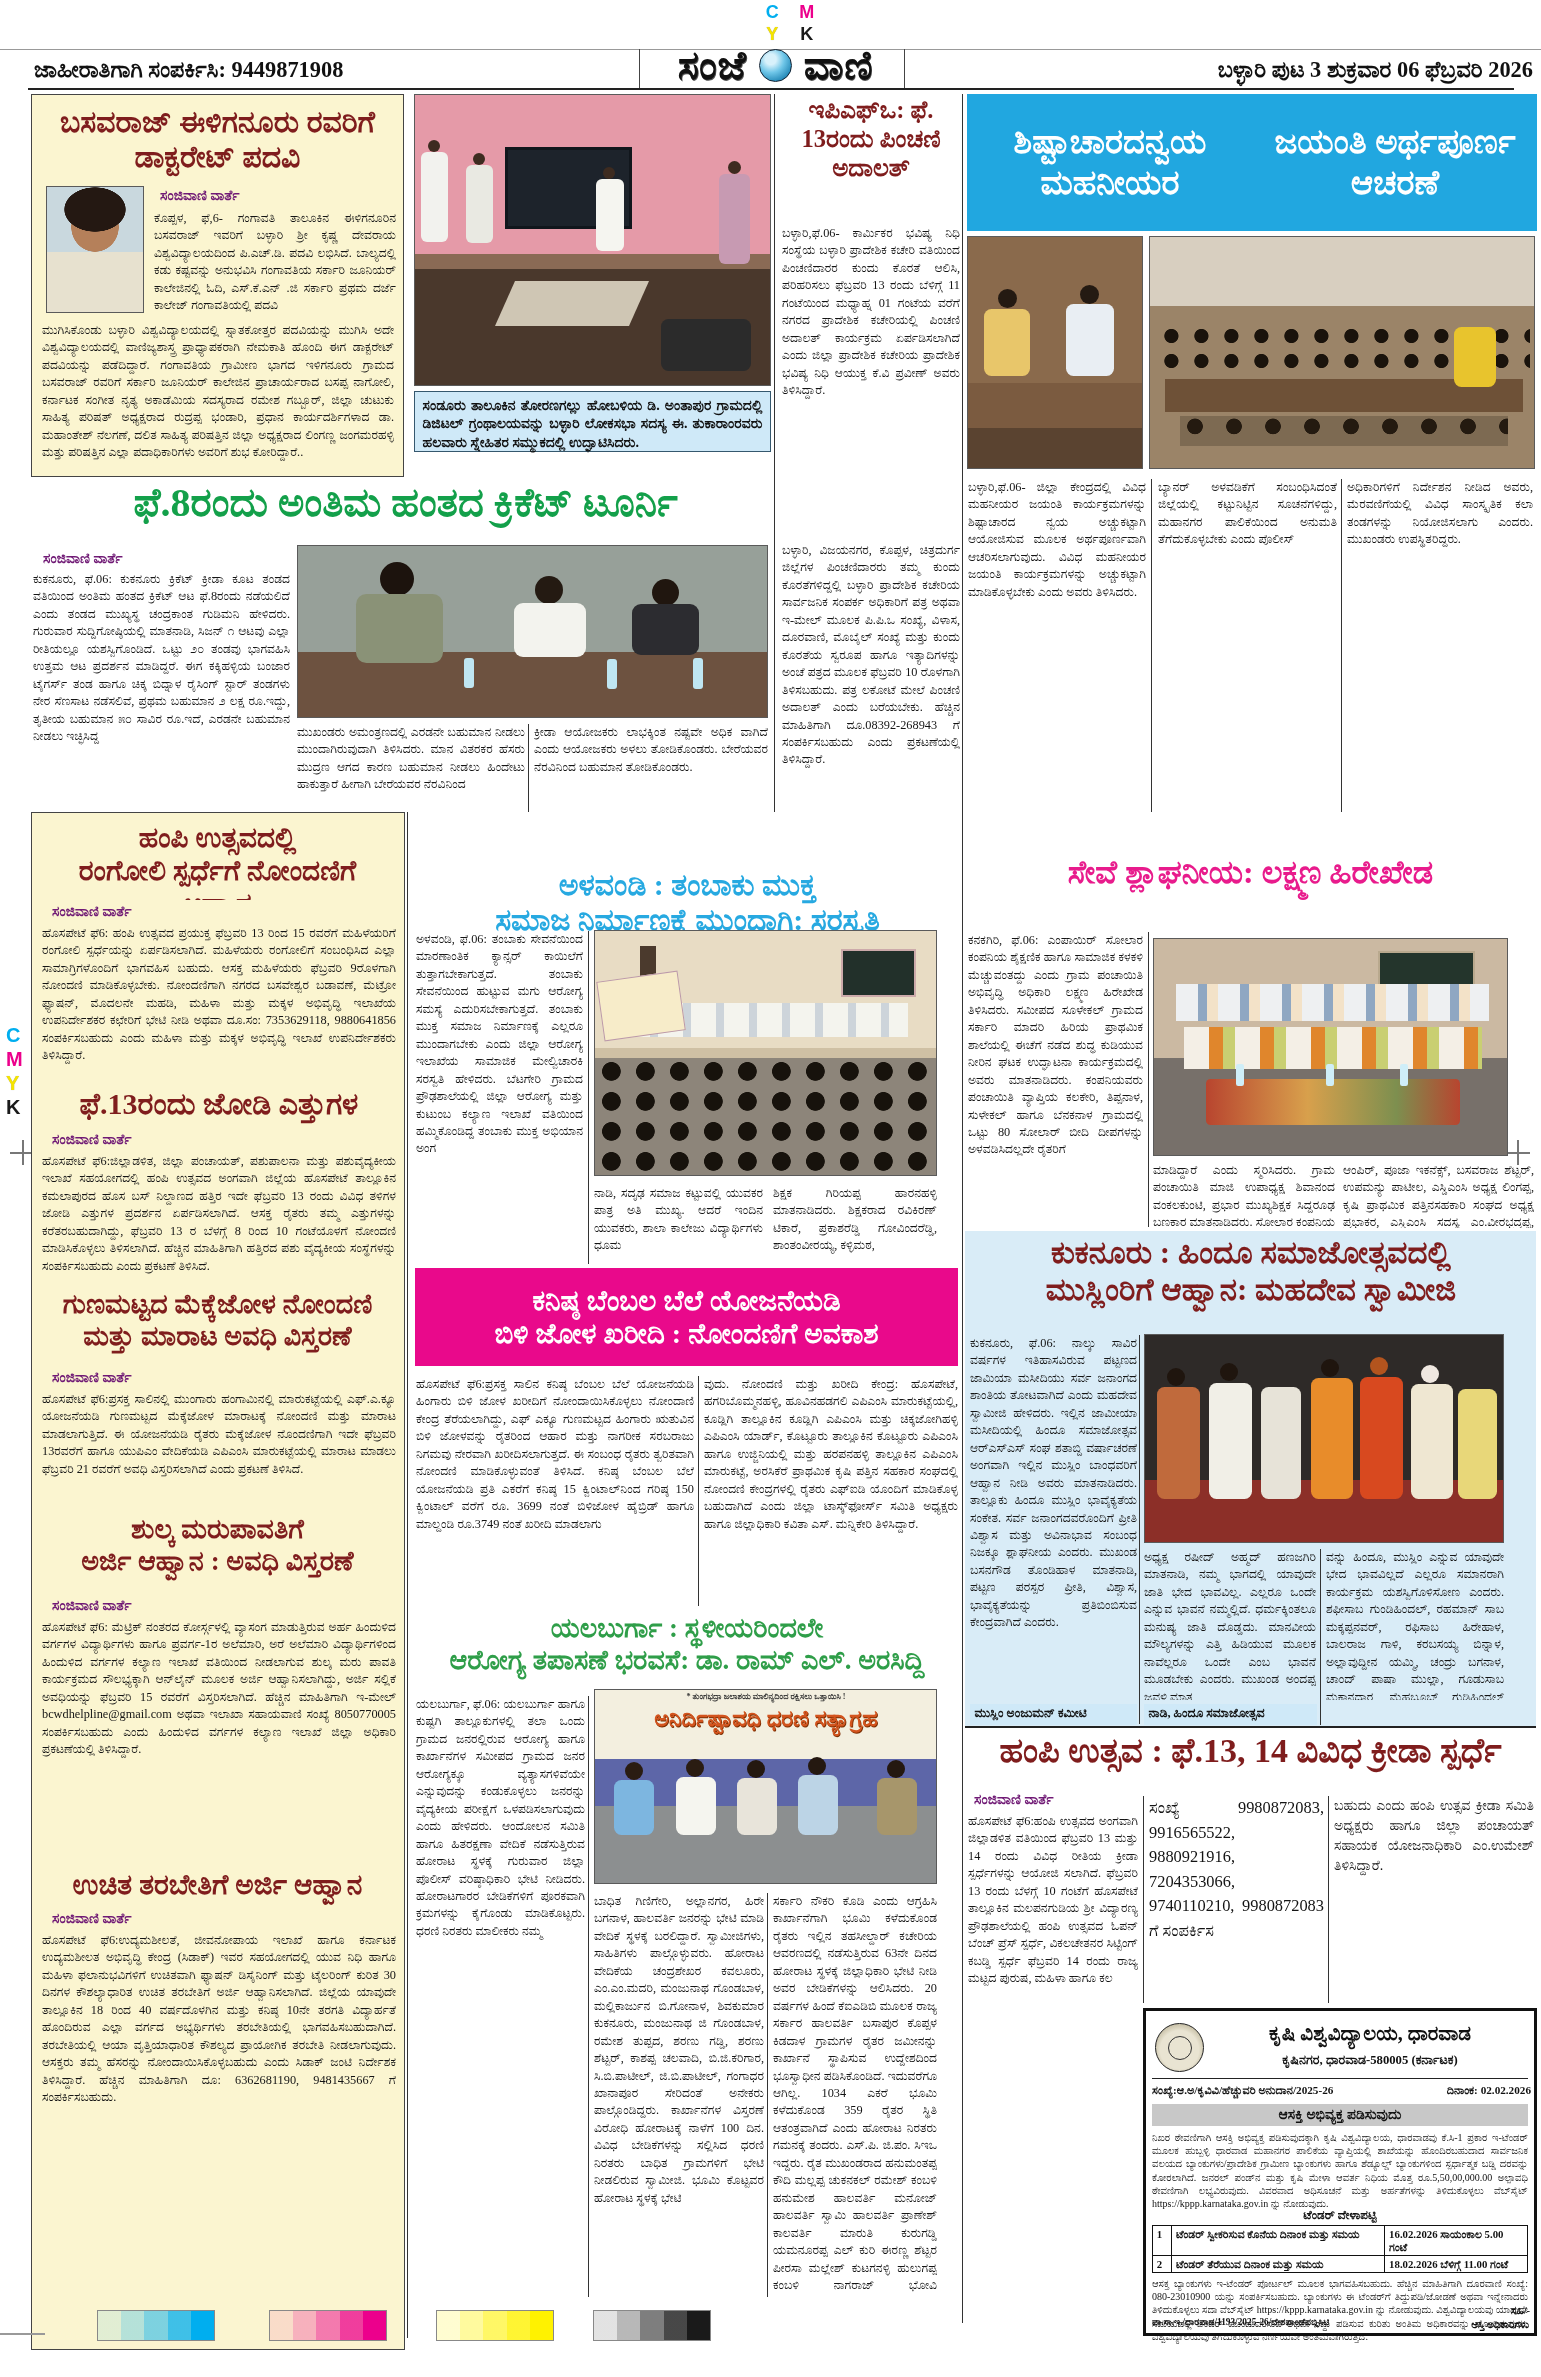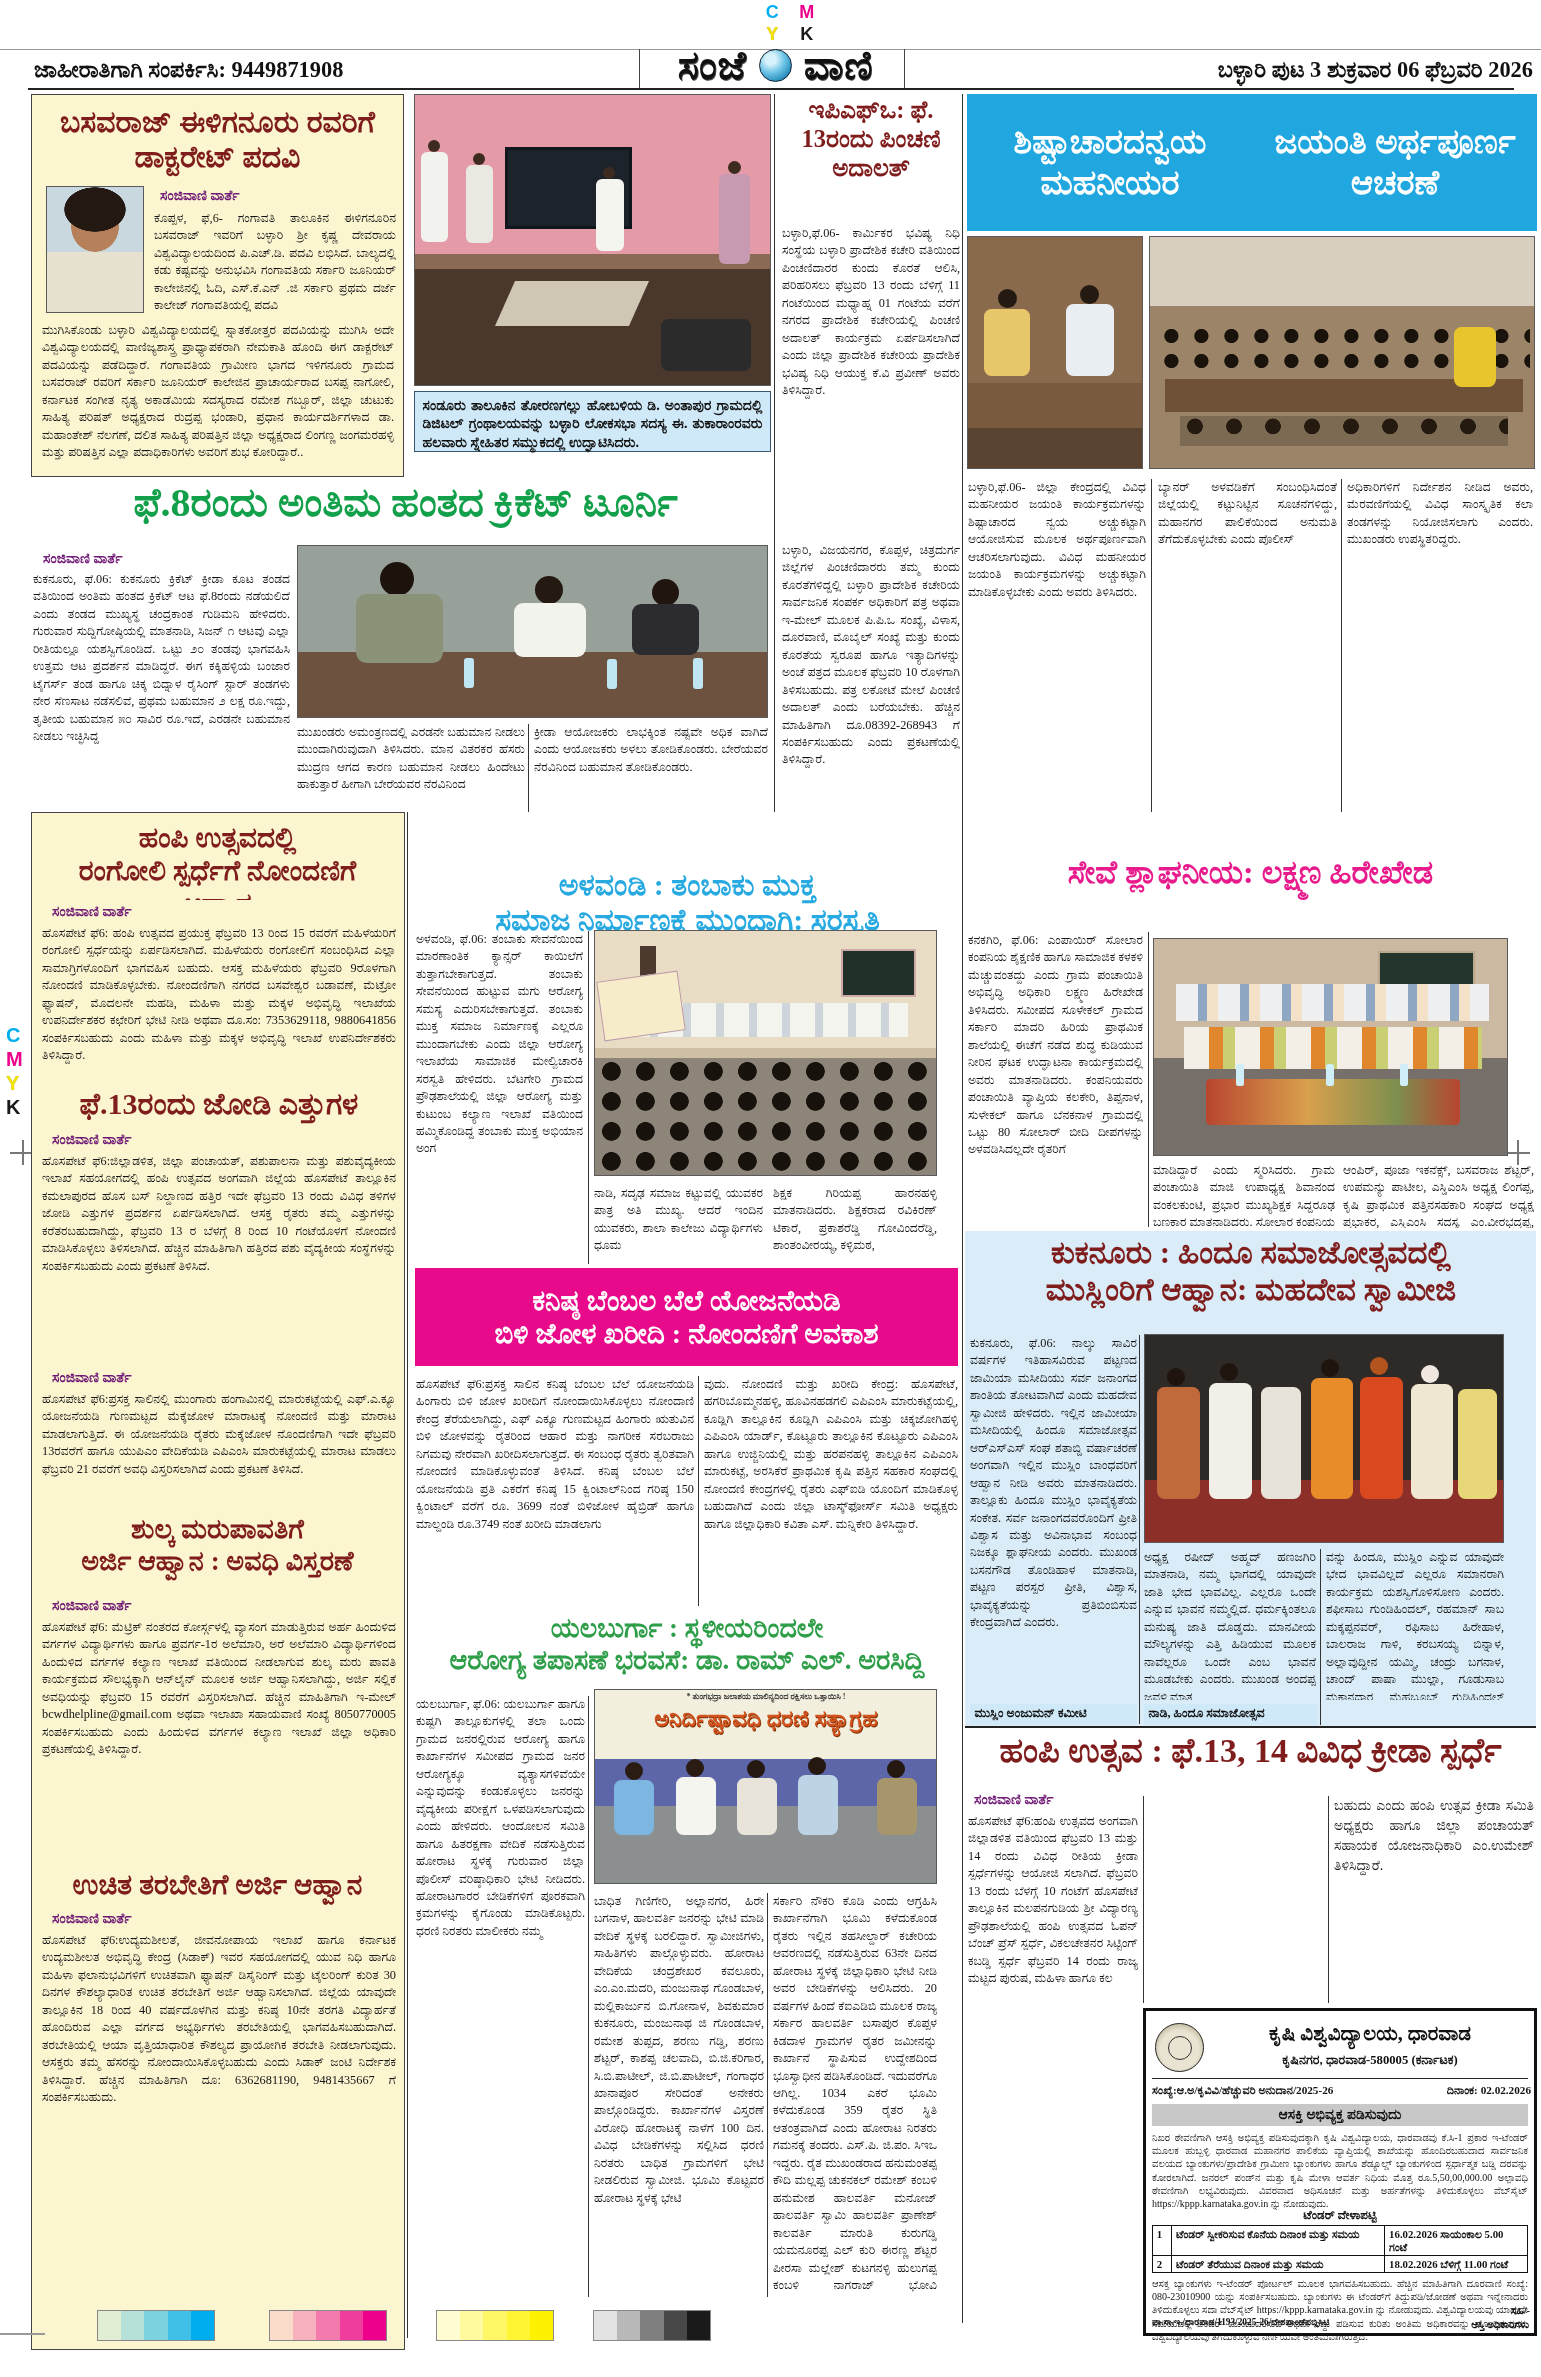--- a/index.html
+++ b/index.html
@@ -153,20 +153,21 @@
 
   <div class="yellow-box" style="left:31px;top:812px;width:374px;height:1538px"></div>
   <div class="abs head head-black" style="left:43px;top:821px;width:349px;height:79px;font-size:28px"><span>ಹಂಪಿ ಉತ್ಸವದಲ್ಲಿ</span><br><span>ರಂಗೋಲಿ ಸ್ಪರ್ಧೆಗೆ ನೋಂದಣಿಗೆ ಆಹ್ವಾನ</span></div>
   <div class="abs byline" style="left:52px;top:904px;width:164px">ಸಂಜಿವಾಣಿ ವಾರ್ತೆ</div>
   <div class="abs body-txt" style="left:42px;top:925px;width:354px;height:155px">ಹೊಸಪೇಟೆ ಫೆ6: ಹಂಪಿ ಉತ್ಸವದ ಪ್ರಯುಕ್ತ ಫೆಬ್ರವರಿ 13 ರಿಂದ 15 ರವರೆಗೆ ಮಹಿಳೆಯರಿಗೆ ರಂಗೋಲಿ ಸ್ಪರ್ಧೆಯನ್ನು ಏರ್ಪಡಿಸಲಾಗಿದೆ. ಮಹಿಳೆಯರು ರಂಗೋಲಿಗೆ ಸಂಬಂಧಿಸಿದ ಎಲ್ಲಾ ಸಾಮಾಗ್ರಿಗಳೊಂದಿಗೆ ಭಾಗವಹಿಸ ಬಹುದು. ಆಸಕ್ತ ಮಹಿಳೆಯರು ಫೆಬ್ರವರಿ 9ರೊಳಗಾಗಿ ನೋಂದಣಿ ಮಾಡಿಕೊಳ್ಳಬೇಕು. ನೋಂದಣಿಗಾಗಿ ನಗರದ ಬಸವೇಶ್ವರ ಬಡಾವಣೆ, ಮೆಟ್ರೋ ಫ್ಯಾಷನ್, ಮೊದಲನೇ ಮಹಡಿ, ಮಹಿಳಾ ಮತ್ತು ಮಕ್ಕಳ ಅಭಿವೃದ್ಧಿ ಇಲಾಖೆಯ ಉಪನಿರ್ದೇಶಕರ ಕಛೇರಿಗೆ ಭೇಟಿ ನೀಡಿ ಅಥವಾ ದೂ.ಸಂ: 7353629118, 9880641856 ಸಂಪರ್ಕಿಸಬಹುದು ಎಂದು ಮಹಿಳಾ ಮತ್ತು ಮಕ್ಕಳ ಅಭಿವೃದ್ಧಿ ಇಲಾಖೆ ಉಪನಿರ್ದೇಶಕರು ತಿಳಿಸಿದ್ದಾರೆ.</div>
 
   <div class="abs head head-black" style="left:42px;top:1086px;width:354px;height:40px;font-size:30px">ಫೆ.13ರಂದು ಜೋಡಿ ಎತ್ತುಗಳ ಪ್ರದರ್ಶನ</div>
   <div class="abs byline" style="left:52px;top:1132px;width:164px">ಸಂಜಿವಾಣಿ ವಾರ್ತೆ</div>
   <div class="abs body-txt" style="left:42px;top:1153px;width:354px;height:125px">ಹೊಸಪೇಟೆ ಫೆ6:ಜಿಲ್ಲಾಡಳಿತ, ಜಿಲ್ಲಾ ಪಂಚಾಯತ್, ಪಶುಪಾಲನಾ ಮತ್ತು ಪಶುವೈದ್ಯಕೀಯ ಇಲಾಖೆ ಸಹಯೋಗದಲ್ಲಿ ಹಂಪಿ ಉತ್ಸವದ ಅಂಗವಾಗಿ ಜಿಲ್ಲೆಯ ಹೊಸಪೇಟೆ ತಾಲ್ಲೂಕಿನ ಕಮಲಾಪುರದ ಹೊಸ ಬಸ್ ನಿಲ್ದಾಣದ ಹತ್ತಿರ ಇದೇ ಫೆಬ್ರವರಿ 13 ರಂದು ವಿವಿಧ ತಳಿಗಳ ಜೋಡಿ ಎತ್ತುಗಳ ಪ್ರದರ್ಶನ ಏರ್ಪಡಿಸಲಾಗಿದೆ. ಆಸಕ್ತ ರೈತರು ತಮ್ಮ ಎತ್ತುಗಳನ್ನು ಕರೆತರಬಹುದಾಗಿದ್ದು, ಫೆಬ್ರವರಿ 13 ರ ಬೆಳಗ್ಗೆ 8 ರಿಂದ 10 ಗಂಟೆಯೊಳಗೆ ನೋಂದಣಿ ಮಾಡಿಸಿಕೊಳ್ಳಲು ತಿಳಿಸಲಾಗಿದೆ. ಹೆಚ್ಚಿನ ಮಾಹಿತಿಗಾಗಿ ಹತ್ತಿರದ ಪಶು ವೈದ್ಯಕೀಯ ಸಂಸ್ಥೆಗಳನ್ನು ಸಂಪರ್ಕಿಸಬಹುದು ಎಂದು ಪ್ರಕಟಣೆ ತಿಳಿಸಿದೆ.</div>
 
+  <div class="abs head head-black" style="left:43px;top:1289px;width:349px;height:75px;font-size:27px"><span>ಗುಣಮಟ್ಟದ ಮೆಕ್ಕೆಜೋಳ ನೋಂದಣಿ</span><br><span>ಮತ್ತು ಮಾರಾಟ ಅವಧಿ ವಿಸ್ತರಣೆ</span></div>
   <div class="abs byline" style="left:52px;top:1370px;width:164px">ಸಂಜಿವಾಣಿ ವಾರ್ತೆ</div>
   <div class="abs body-txt" style="left:42px;top:1391px;width:354px;height:116px">ಹೊಸಪೇಟೆ ಫೆ6:ಪ್ರಸಕ್ತ ಸಾಲಿನಲ್ಲಿ ಮುಂಗಾರು ಹಂಗಾಮಿನಲ್ಲಿ ಮಾರುಕಟ್ಟೆಯಲ್ಲಿ ಎಫ್.ಎ.ಕ್ಯೂ ಯೋಜನೆಯಡಿ ಗುಣಮಟ್ಟದ ಮೆಕ್ಕೆಜೋಳ ಮಾರಾಟಕ್ಕೆ ನೋಂದಣಿ ಮತ್ತು ಮಾರಾಟ ಮಾಡಲಾಗುತ್ತಿದೆ. ಈ ಯೋಜನೆಯಡಿ ರೈತರು ಮೆಕ್ಕೆಜೋಳ ನೊಂದಣಿಗಾಗಿ ಇದೇ ಫೆಬ್ರವರಿ 13ರವರೆಗೆ ಹಾಗೂ ಯುಪಿಎಂ ವೇದಿಕೆಯಡಿ ಎಪಿಎಂಸಿ ಮಾರುಕಟ್ಟೆಯಲ್ಲಿ ಮಾರಾಟ ಮಾಡಲು ಫೆಬ್ರವರಿ 21 ರವರೆಗೆ ಅವಧಿ ವಿಸ್ತರಿಸಲಾಗಿದೆ ಎಂದು ಪ್ರಕಟಣೆ ತಿಳಿಸಿದೆ.</div>
 
   <div class="abs head head-black" style="left:43px;top:1514px;width:349px;height:78px;font-size:27px"><span>ಶುಲ್ಕ ಮರುಪಾವತಿಗೆ</span><br><span>ಅರ್ಜಿ ಆಹ್ವಾನ : ಅವಧಿ ವಿಸ್ತರಣೆ</span></div>
   <div class="abs byline" style="left:52px;top:1598px;width:164px">ಸಂಜಿವಾಣಿ ವಾರ್ತೆ</div>
   <div class="abs body-txt" style="left:42px;top:1619px;width:354px;height:243px">ಹೊಸಪೇಟೆ ಫೆ6: ಮೆಟ್ರಿಕ್ ನಂತರದ ಕೋರ್ಸ್ಗಳಲ್ಲಿ ವ್ಯಾಸಂಗ ಮಾಡುತ್ತಿರುವ ಅರ್ಹ ಹಿಂದುಳಿದ ವರ್ಗಗಳ ವಿದ್ಯಾರ್ಥಿಗಳು ಹಾಗೂ ಪ್ರವರ್ಗ-1ರ ಅಲೆಮಾರಿ, ಅರೆ ಅಲೆಮಾರಿ ವಿದ್ಯಾರ್ಥಿಗಳಿಂದ ಹಿಂದುಳಿದ ವರ್ಗಗಳ ಕಲ್ಯಾಣ ಇಲಾಖೆ ವತಿಯಿಂದ ನೀಡಲಾಗುವ ಶುಲ್ಕ ಮರು ಪಾವತಿ ಕಾರ್ಯಕ್ರಮದ ಸೌಲಭ್ಯಕ್ಕಾಗಿ ಆನ್‌ಲೈನ್ ಮೂಲಕ ಅರ್ಜಿ ಆಹ್ವಾನಿಸಲಾಗಿದ್ದು, ಅರ್ಜಿ ಸಲ್ಲಿಕೆ ಅವಧಿಯನ್ನು ಫೆಬ್ರವರಿ 15 ರವರೆಗೆ ವಿಸ್ತರಿಸಲಾಗಿದೆ.  ಹೆಚ್ಚಿನ ಮಾಹಿತಿಗಾಗಿ ಇ-ಮೇಲ್ bcwdhelpline@gmail.com ಅಥವಾ ಇಲಾಖಾ ಸಹಾಯವಾಣಿ ಸಂಖ್ಯೆ 8050770005 ಸಂಪರ್ಕಿಸಬಹುದು ಎಂದು ಹಿಂದುಳಿದ ವರ್ಗಗಳ ಕಲ್ಯಾಣ ಇಲಾಖೆ ಜಿಲ್ಲಾ ಅಧಿಕಾರಿ ಪ್ರಕಟಣೆಯಲ್ಲಿ ತಿಳಿಸಿದ್ದಾರೆ.</div>
 
   <div class="abs head head-black" style="left:43px;top:1868px;width:349px;height:39px;font-size:28px">ಉಚಿತ ತರಬೇತಿಗೆ ಅರ್ಜಿ ಆಹ್ವಾನ</div>
   <div class="abs byline" style="left:52px;top:1911px;width:164px">ಸಂಜಿವಾಣಿ ವಾರ್ತೆ</div>
   <div class="abs body-txt" style="left:42px;top:1932px;width:354px;height:403px">ಹೊಸಪೇಟೆ ಫೆ6:ಉದ್ಯಮಶೀಲತೆ, ಜೀವನೋಪಾಯ ಇಲಾಖೆ ಹಾಗೂ ಕರ್ನಾಟಕ ಉದ್ಯಮಶೀಲತ ಅಭಿವೃದ್ಧಿ ಕೇಂದ್ರ (ಸಿಡಾಕ್) ಇವರ ಸಹಯೋಗದಲ್ಲಿ ಯುವ ನಿಧಿ ಹಾಗೂ ಮಹಿಳಾ ಫಲಾನುಭವಿಗಳಿಗೆ ಉಚಿತವಾಗಿ ಫ್ಯಾಷನ್ ಡಿಸೈನಿಂಗ್ ಮತ್ತು ಟೈಲರಿಂಗ್ ಕುರಿತ 30 ದಿನಗಳ ಕೌಶಲ್ಯಾಧಾರಿತ ಉಚಿತ ತರಬೇತಿಗೆ ಅರ್ಜಿ ಆಹ್ವಾನಿಸಲಾಗಿದೆ.  ಜಿಲ್ಲೆಯ ಯಾವುದೇ ತಾಲ್ಲೂಕಿನ 18 ರಿಂದ 40 ವರ್ಷದೊಳಗಿನ ಮತ್ತು ಕನಿಷ್ಠ 10ನೇ ತರಗತಿ ವಿದ್ಯಾರ್ಹತೆ ಹೊಂದಿರುವ ಎಲ್ಲಾ ವರ್ಗದ ಅಭ್ಯರ್ಥಿಗಳು ತರಬೇತಿಯಲ್ಲಿ ಭಾಗವಹಿಸಬಹುದಾಗಿದೆ.  ತರಬೇತಿಯಲ್ಲಿ ಆಯಾ ವೃತ್ತಿಯಾಧಾರಿತ ಕೌಶಲ್ಯದ ಪ್ರಾಯೋಗಿಕ ತರಬೇತಿ ನೀಡಲಾಗುವುದು. ಆಸಕ್ತರು ತಮ್ಮ ಹೆಸರನ್ನು ನೋಂದಾಯಿಸಿಕೊಳ್ಳಬಹುದು ಎಂದು ಸಿಡಾಕ್ ಜಂಟಿ ನಿರ್ದೇಶಕ ತಿಳಿಸಿದ್ದಾರೆ. ಹೆಚ್ಚಿನ ಮಾಹಿತಿಗಾಗಿ ದೂ: 6362681190, 9481435667 ಗೆ ಸಂಪರ್ಕಿಸಬಹುದು.</div>
@@ -279,20 +280,21 @@
   <div class="vrule" style="left:1320px;top:1549px;height:176px"></div>
   <div class="abs body-txt" style="left:1326px;top:1549px;width:178px;height:151px">ವನ್ನು ಹಿಂದೂ, ಮುಸ್ಲಿಂ ಎನ್ನುವ ಯಾವುದೇ ಭೇದ ಭಾವವಿಲ್ಲದೆ ಎಲ್ಲರೂ ಸಮಾನರಾಗಿ ಕಾರ್ಯಕ್ರಮ ಯಶಸ್ವಿಗೊಳಿಸೋಣ ಎಂದರು.  ಶಫೀಸಾಬ ಗುಂಡಿಹಿಂದಲ್, ರಹಮಾನ್ ಸಾಬ ಮಕ್ಕಪ್ಪನವರ್, ರಫಿಸಾಬ ಹಿರೇಹಾಳ, ಬಾಲರಾಜ ಗಾಳಿ, ಕರಬಸಯ್ಯ ಬಿನ್ನಾಳ, ಅಲ್ಲಾವುದ್ದೀನ ಯಮ್ಮಿ, ಚಂದ್ರು ಬಗನಾಳ, ಚಾಂದ್ ಪಾಷಾ ಮುಲ್ಲಾ, ಗೂಡುಸಾಬ ಮಕಾನದಾರ, ಮೆಹಬೂಬ್ ಗುಡಿಹಿಂದಲ್ ಇದ್ದರು.</div>
   <div class="strip-cell" style="left:970px;top:1704px;width:167px;height:21px">ಮುಸ್ಲಿಂ ಅಂಜುಮನ್ ಕಮೀಟಿ</div>
   <div class="strip-cell" style="left:1144px;top:1704px;width:173px;height:21px">ನಾಡಿ, ಹಿಂದೂ ಸಮಾಜೋತ್ಸವ</div>
 
   <div class="hrule" style="left:965px;top:1726px;width:571px"></div>
   <div class="abs head head-black" style="left:968px;top:1731px;width:565px;height:57px;font-size:34px">ಹಂಪಿ ಉತ್ಸವ : ಫೆ.13, 14 ವಿವಿಧ ಕ್ರೀಡಾ ಸ್ಪರ್ಧೆ</div>
   <div class="abs byline" style="left:974px;top:1792px;width:164px">ಸಂಜಿವಾಣಿ ವಾರ್ತೆ</div>
   <div class="abs body-txt" style="left:968px;top:1813px;width:170px;height:458px">ಹೊಸಪೇಟೆ ಫೆ6:ಹಂಪಿ ಉತ್ಸವದ ಅಂಗವಾಗಿ ಜಿಲ್ಲಾಡಳಿತ ವತಿಯಿಂದ ಫೆಬ್ರವರಿ 13 ಮತ್ತು 14 ರಂದು ವಿವಿಧ ರೀತಿಯ ಕ್ರೀಡಾ ಸ್ಪರ್ಧೆಗಳನ್ನು ಆಯೋಜಿ ಸಲಾಗಿದೆ.  ಫೆಬ್ರವರಿ 13 ರಂದು ಬೆಳಗ್ಗೆ 10 ಗಂಟೆಗೆ ಹೊಸಪೇಟೆ ತಾಲ್ಲೂಕಿನ ಮಲಪನಗುಡಿಯ ಶ್ರೀ ವಿದ್ಯಾರಣ್ಯ ಪ್ರೌಢಶಾಲೆಯಲ್ಲಿ ಹಂಪಿ ಉತ್ಸವದ ಓಪನ್ ಬೆಂಚ್ ಪ್ರೆಸ್ ಸ್ಪರ್ಧೆ, ವಿಕಲಚೇತನರ ಸಿಟ್ಟಿಂಗ್ ಕಬಡ್ಡಿ ಸ್ಪರ್ಧೆ ಫೆಬ್ರವರಿ 14 ರಂದು ರಾಜ್ಯ ಮಟ್ಟದ ಪುರುಷ, ಮಹಿಳಾ ಹಾಗೂ ಕಲ</div>
   <div class="vrule" style="left:1143px;top:1796px;height:207px"></div>
+  <div class="abs body-txt" style="left:1149px;top:1796px;width:175px;height:207px;font-size:16.4px;line-height:1.5">ಸಂಖ್ಯೆ 9980872083, 9916565522, 9880921916, 7204353066, 9740110210, 9980872083 ಗೆ ಸಂಪರ್ಕಿಸ</div>
   <div class="vrule" style="left:1328px;top:1796px;height:207px"></div>
   <div class="abs body-txt" style="left:1334px;top:1796px;width:200px;height:207px;font-size:14px">ಬಹುದು ಎಂದು ಹಂಪಿ ಉತ್ಸವ ಕ್ರೀಡಾ ಸಮಿತಿ ಅಧ್ಯಕ್ಷರು ಹಾಗೂ ಜಿಲ್ಲಾ ಪಂಚಾಯತ್ ಸಹಾಯಕ ಯೋಜನಾಧಿಕಾರಿ ಎಂ.ಉಮೇಶ್ ತಿಳಿಸಿದ್ದಾರೆ.</div>
 
   <div class="ad-box" style="left:1143px;top:2008px;width:394px;height:328px"></div>
   <div class="ad-logo" style="left:1155px;top:2023px"></div>
   <div class="abs ad-org" style="left:1211px;top:2022px;width:318px">ಕೃಷಿ ವಿಶ್ವವಿದ್ಯಾಲಯ, ಧಾರವಾಡ</div>
   <div class="abs ad-addr" style="left:1211px;top:2053px;width:318px">ಕೃಷಿನಗರ, ಧಾರವಾಡ-580005 (ಕರ್ನಾಟಕ)</div>
   <div class="hrule" style="left:1152px;top:2078px;width:376px;height:1.1px"></div>
   <div class="abs ad-ref" style="left:1152px;top:2084px;width:266px">ಸಂಖ್ಯೆ:ಆ.ಅ/ಕೃವಿವಿ/ಹೆಚ್ಚುವರಿ ಅನುದಾನ/2025-26</div>
   <div class="abs ad-ref" style="left:1419px;top:2084px;width:112px;text-align:right">ದಿನಾಂಕ: 02.02.2026</div>

